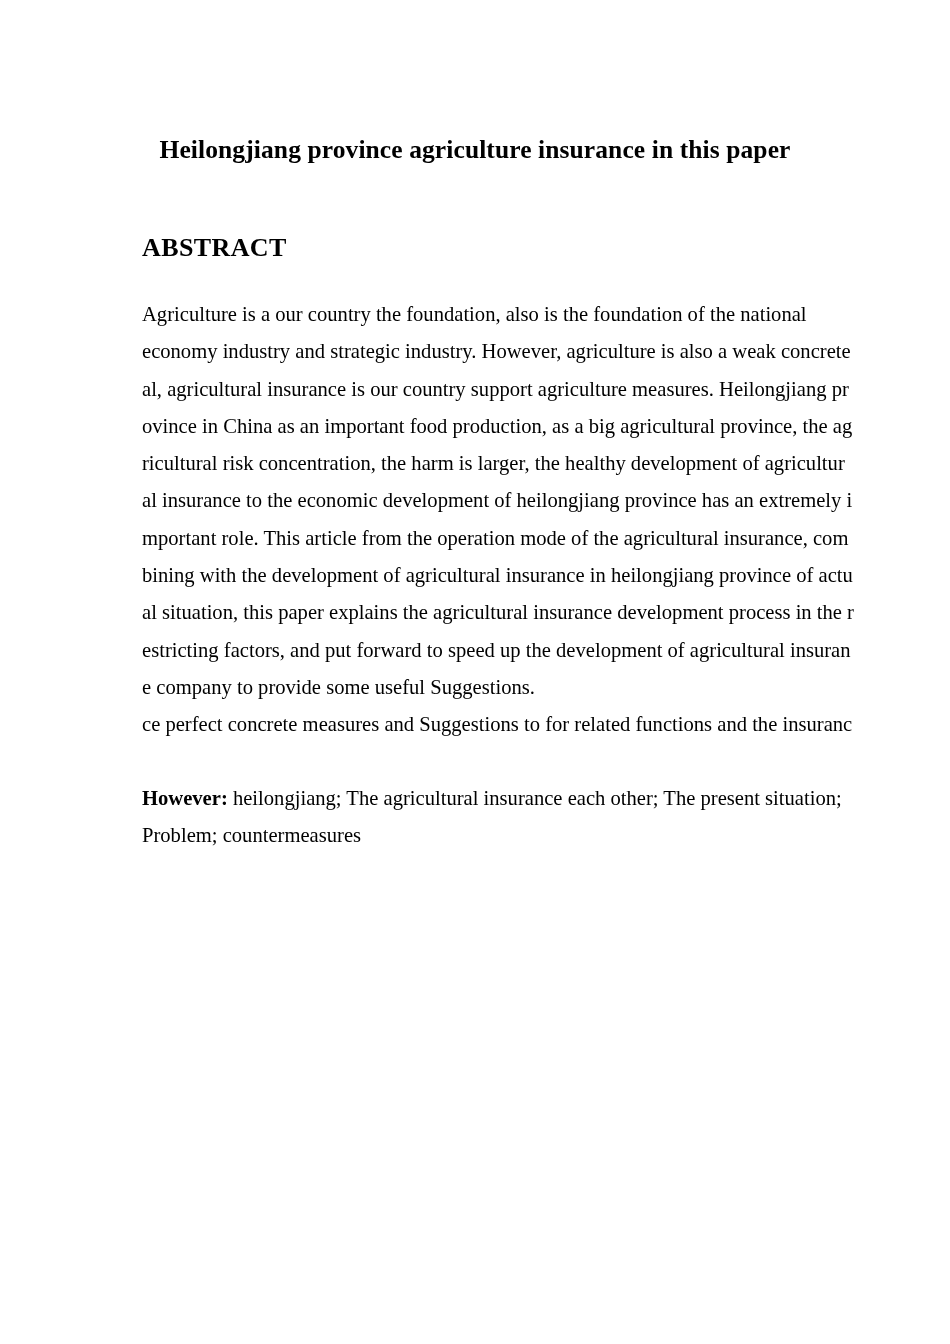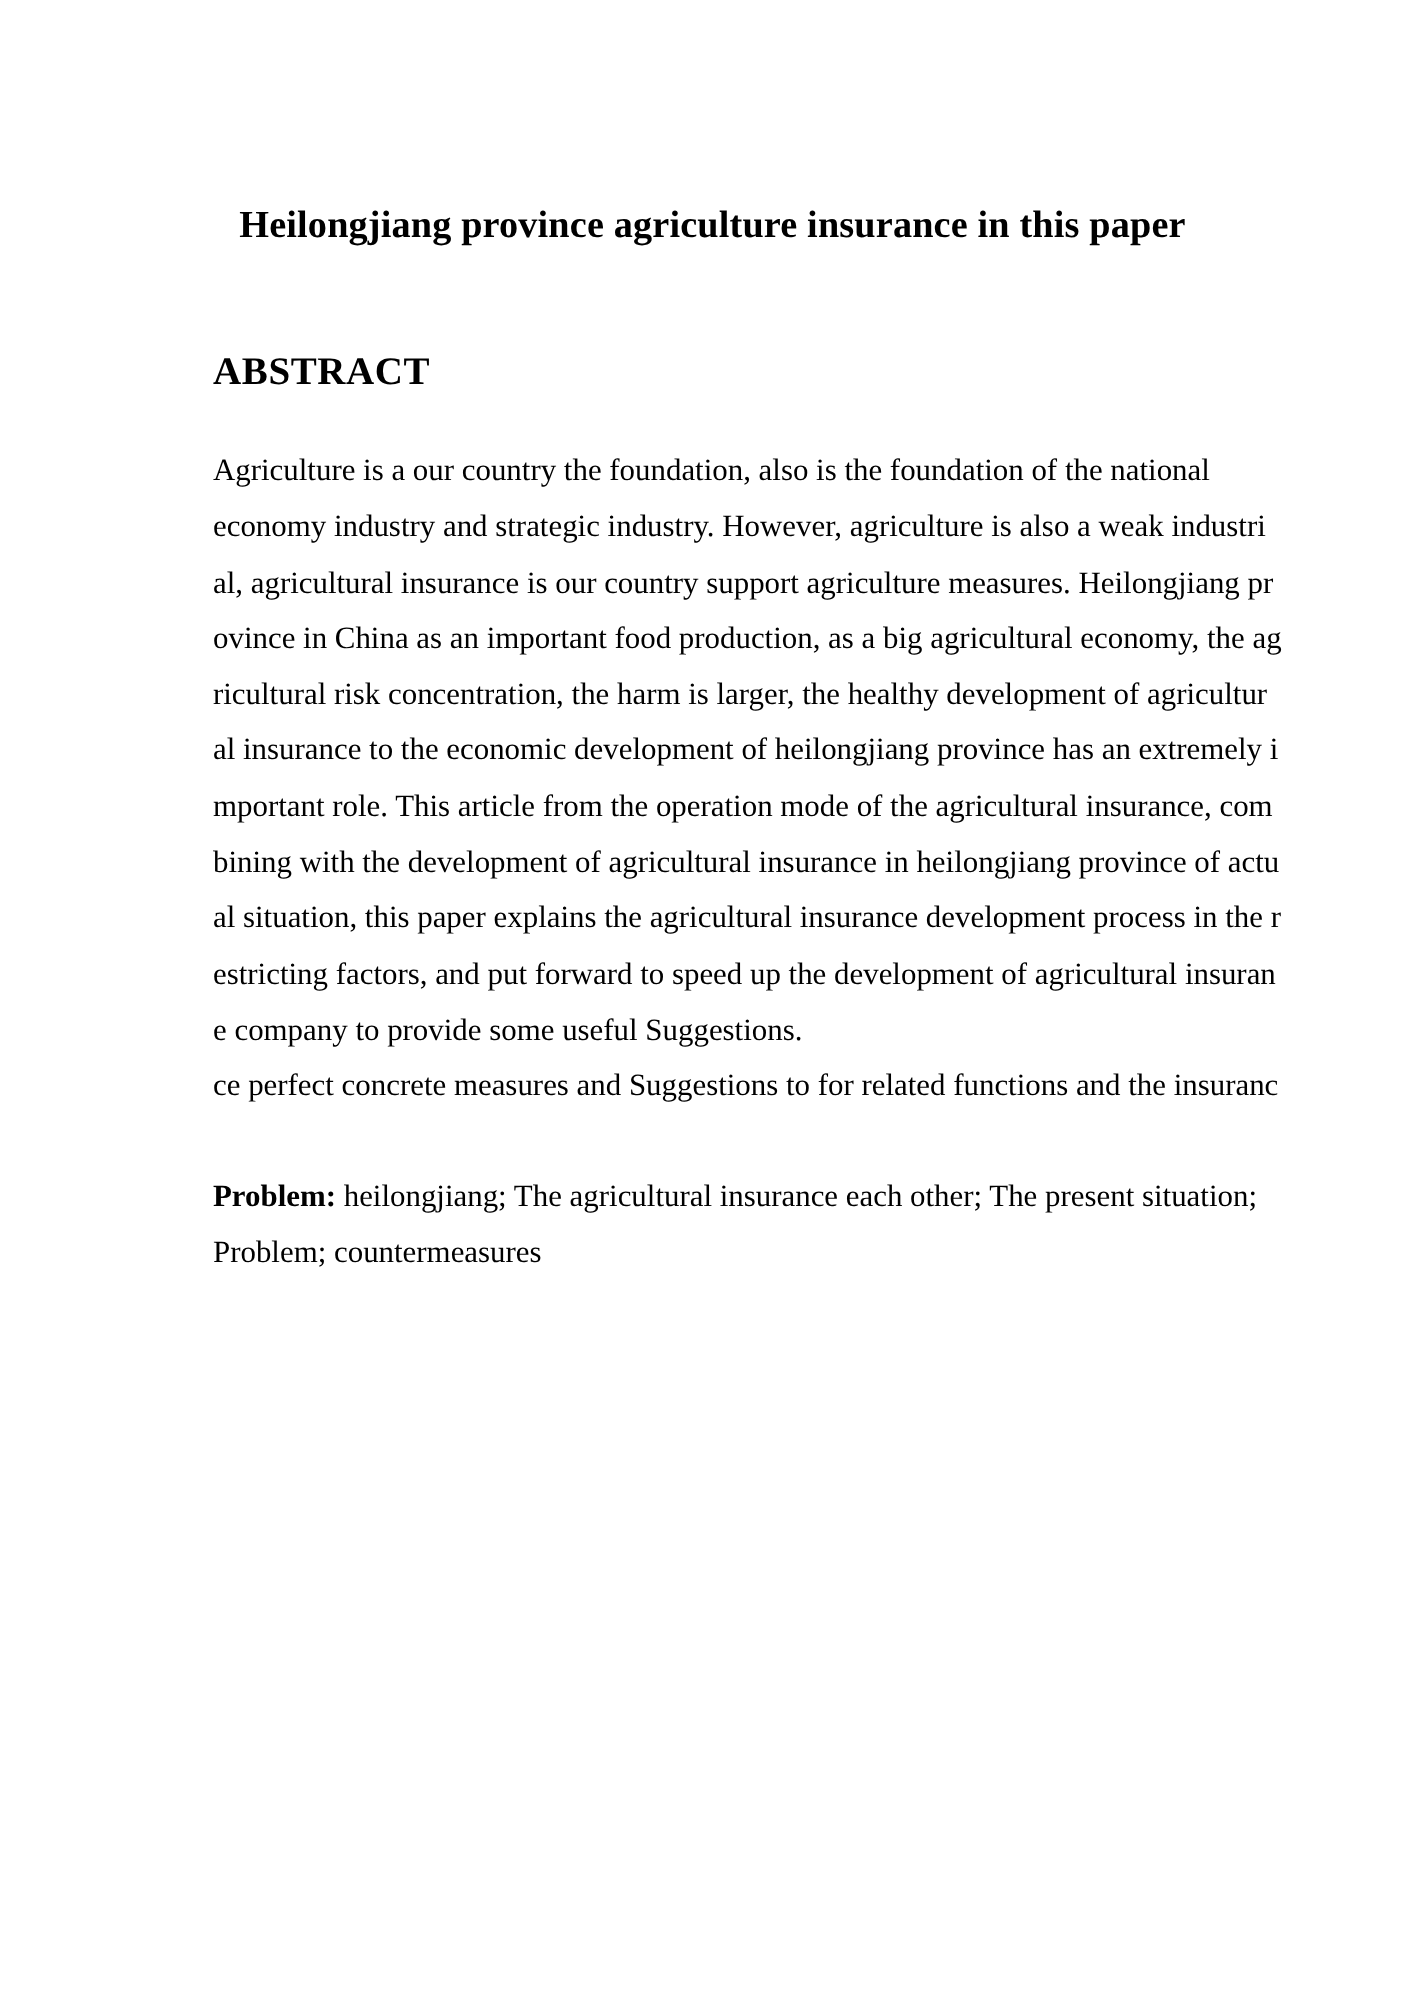--- a/index.html
+++ b/index.html
@@ -98,32 +98,32 @@
 
 <div class="page">
   <div class="content">
 
     <h1 class="doc-title">Heilongjiang province agriculture insurance in this paper</h1>
 
     <h2 class="abstract-heading">ABSTRACT</h2>
 
     <div class="abstract-body">
       <span class="jline" style="word-spacing: 0px;">        Agriculture is a our country the foundation, also is the foundation of the national</span>
-      <span class="jline" style="word-spacing: 0px;">economy industry and strategic industry. However, agriculture is also a weak industri</span>
+      <span class="jline" style="word-spacing: 0px;">economy industry and strategic industry. However, agriculture is also a weak concrete</span>
       <span class="jline" style="word-spacing: 0px;">al, agricultural insurance is our country support agriculture measures. Heilongjiang pr</span>
-      <span class="jline" style="word-spacing: 0px;">ovince in China as an important food production, as a big agricultural economy, the ag</span>
+      <span class="jline" style="word-spacing: 0px;">ovince in China as an important food production, as a big agricultural province, the ag</span>
       <span class="jline" style="word-spacing: 0px;">ricultural risk concentration, the harm is larger, the healthy development of agricultur</span>
       <span class="jline" style="word-spacing: 0px;">al insurance to the economic development of heilongjiang province has an extremely i</span>
       <span class="jline" style="word-spacing: 0px;">mportant role. This article from the operation mode of the agricultural insurance, com</span>
       <span class="jline" style="word-spacing: 0px;">bining with the development of agricultural insurance in heilongjiang province of actu</span>
       <span class="jline" style="word-spacing: 0px;">al situation, this paper explains the agricultural insurance development process in the r</span>
       <span class="jline" style="word-spacing: 0px;">estricting factors, and put forward to speed up the development of agricultural insuran</span>
       <span class="jline">e company to provide some useful Suggestions.</span>
       <span class="jline" style="word-spacing: 0px;">ce perfect concrete measures and Suggestions to for related functions and the insuranc</span>
     </div>
 
     <div class="keywords">
-      <span class="kw-line"><span class="kw-label">Problem:</span><span> heilongjiang; The agricultural insurance each other; The present situation;</span></span>
+      <span class="kw-line"><span class="kw-label">However:</span><span> heilongjiang; The agricultural insurance each other; The present situation;</span></span>
       <span class="kw-line">Problem; countermeasures</span>
     </div>
 
   </div>
 </div>
 
 </body></html>

